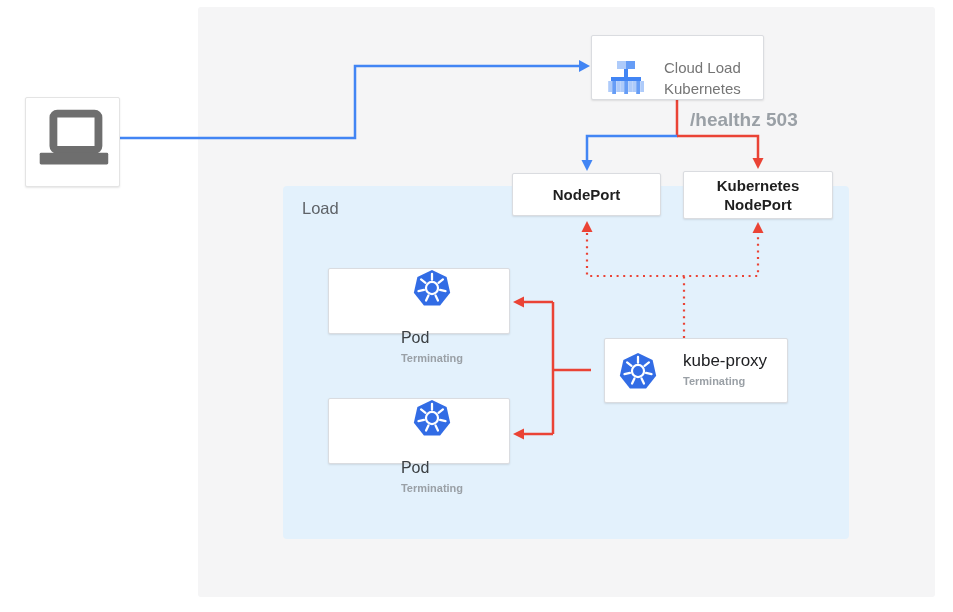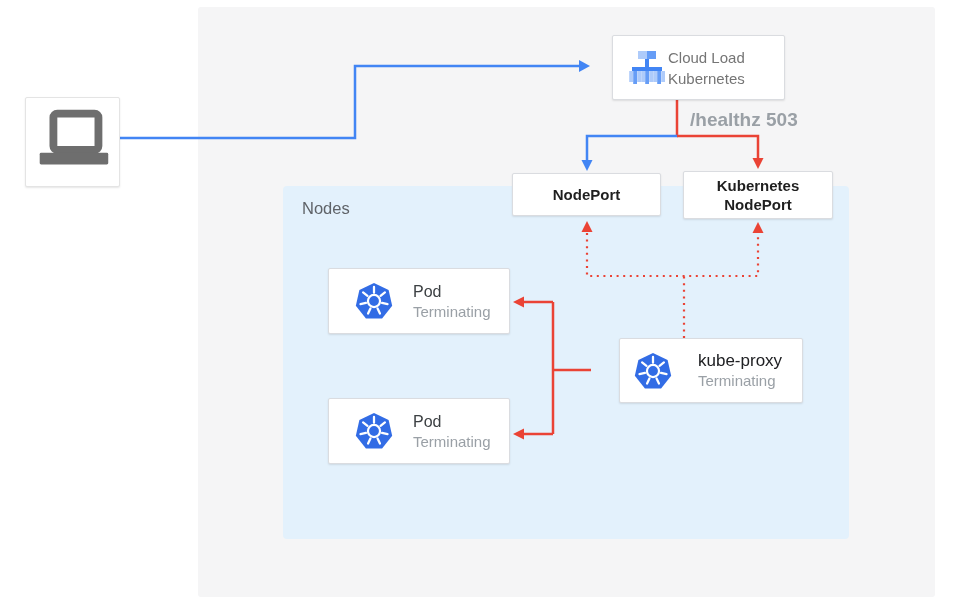--- a/index.html
+++ b/index.html
@@ -35,37 +35,37 @@
     background:var(--nodes-bg);border-radius:4px;
   }
   .nodes-label{
     position:absolute;left:19px;top:13px;font-size:16.5px;color:#5f6368;
   }
   .white-node{
     position:absolute;background:#fff;border:1px solid var(--box-border);
     border-radius:2px;box-shadow:0 1px 2px rgba(0,0,0,0.10);
   }
   .client-node{left:25px;top:97px;width:95px;height:90px;display:flex;align-items:center;justify-content:center;border-color:#e4e4e4;}
-  .clb-node{left:591px;top:35px;width:173px;height:65px;display:flex;align-items:center;padding-left:13px;margin-left:21px;}
+  .clb-node{left:591px;top:35px;width:173px;height:65px;display:flex;align-items:flex-end;padding-left:13px;gap:17px;}
   .clb-text{font-size:15px;line-height:21px;color:var(--text-gray);}
   .healthz-annotation{
     position:absolute;left:690px;top:109px;font-size:19px;font-weight:bold;color:var(--text-light);
   }
   .port-node{
     display:flex;align-items:center;justify-content:center;text-align:center;
     font-weight:bold;font-size:15px;color:var(--text-dark);line-height:19px;
   }
   .nodeport-node{left:512px;top:173px;width:149px;height:43px;}
   .healthcheck-node{left:683px;top:171px;width:150px;height:48px;}
-  .pod-node{left:328px;width:182px;height:66px;display:flex;align-items:center;padding-left:26px;gap:20px;}
+  .pod-node{left:328px;width:182px;height:66px;display:flex;align-items:center;padding-left:26px;gap:20px;flex-direction:column;}
   .pod-1{top:268px;}
   .pod-2{top:398px;}
-  .kubeproxy-node{left:619px;top:338px;width:184px;height:65px;display:flex;align-items:center;padding-left:14px;gap:26px;}
+  .kubeproxy-node{left:604px;top:338px;width:184px;height:65px;display:flex;align-items:center;padding-left:14px;gap:26px;}
   .node-title{font-size:16px;color:var(--text-medium);line-height:21px;}
-  .node-subtitle{font-size:15px;color:var(--text-light);line-height:20px;}
+  .node-subtitle{font-size:11px;color:var(--text-light);line-height:20px;font-weight:bold;}
   .kubeproxy-node .node-title{font-size:17px;color:#202124;}
   .k8s-icon{width:38px;height:38px;flex:0 0 auto;}
   .overlay{
     position:absolute;left:0;top:0;width:953px;height:612px;pointer-events:none;
   }
   .line-blue{stroke:var(--traffic-blue);stroke-width:2.5;fill:none;}
   .line-red{stroke:var(--health-red);stroke-width:2.5;fill:none;}
   .line-red-dotted{stroke:var(--health-red);stroke-width:2.2;fill:none;stroke-dasharray:2 4.6;}
   .head-blue{fill:var(--traffic-blue);stroke:none;}
   .head-red{fill:var(--health-red);stroke:none;}
@@ -90,21 +90,21 @@
       </g>
     </g>
   </defs>
 </svg>
 
 <div class="canvas">
 
   <div class="cluster-panel"></div>
 
   <div class="nodes-panel">
-    <div class="nodes-label">Nodes</div>
+    <div class="nodes-label">Load</div>
   </div>
 
   <svg class="overlay" viewBox="0 0 953 612">
 
     <path class="line-blue" d="M120 138 H355 V66 H580"></path>
     <polygon class="head-blue" points="590,66 579,60 579,72"></polygon>
 
     <path class="line-red" d="M677 100 V136"></path>
 
     <path class="line-blue" d="M678 136 H587 V161"></path>

